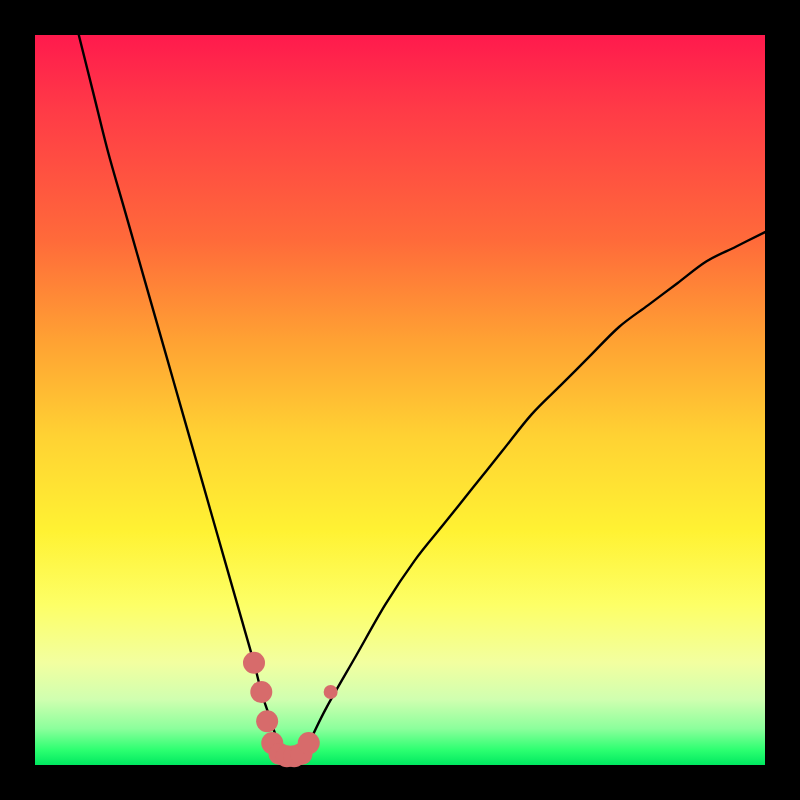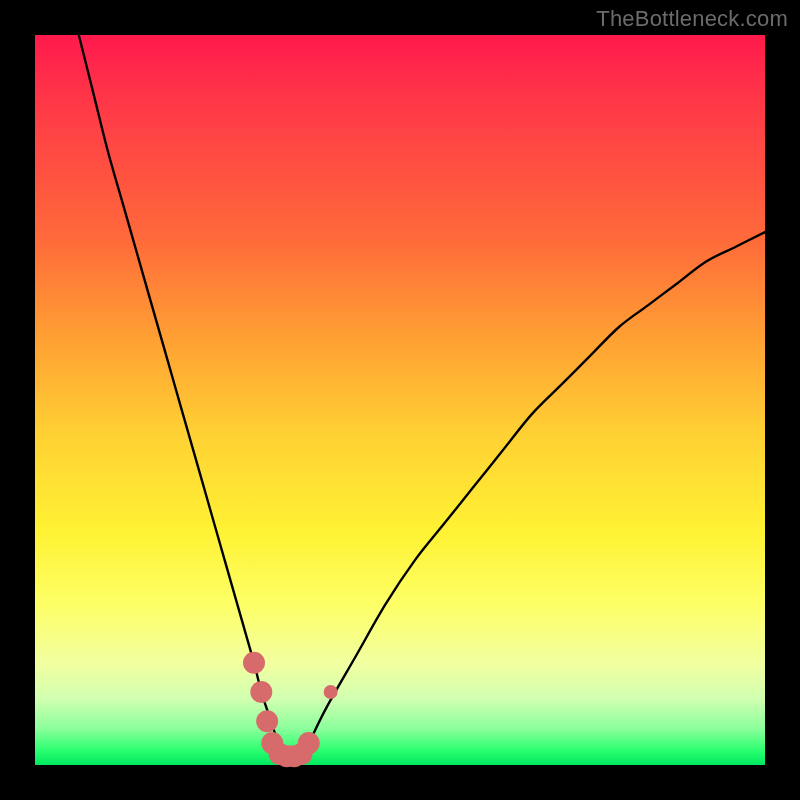--- a/index.html
+++ b/index.html
@@ -57,21 +57,20 @@
     top: 0;
     width: 730px;
     height: 730px;
     overflow: visible;
   }
 </style>
 </head>
 <body>
 
 <div class="frame">
-  <div class="watermark">TheBottleneck.com</div>
 
   <div class="plot-area">
     <svg class="curve" viewBox="0 0 730 730">
       <path id="curve-path" fill="none" stroke="#000000" stroke-width="2.4" stroke-linecap="round" stroke-linejoin="round" d="M 43.80 0.00 C 46.23 9.73, 53.53 38.93, 58.40 58.40 C 63.27 77.87, 68.13 98.55, 73.00 116.80 C 77.87 135.05, 82.73 150.87, 87.60 167.90 C 92.47 184.93, 97.33 201.97, 102.20 219.00 C 107.07 236.03, 111.93 253.07, 116.80 270.10 C 121.67 287.13, 126.53 304.17, 131.40 321.20 C 136.27 338.23, 141.13 355.27, 146.00 372.30 C 150.87 389.33, 155.73 406.37, 160.60 423.40 C 165.47 440.43, 170.33 457.47, 175.20 474.50 C 180.07 491.53, 184.93 508.57, 189.80 525.60 C 194.67 542.63, 199.53 559.67, 204.40 576.70 C 209.27 593.73, 215.35 614.42, 219.00 627.80 C 222.65 641.18, 223.87 648.48, 226.30 657.00 C 228.73 665.52, 231.17 671.60, 233.60 678.90 C 236.03 686.20, 238.47 694.72, 240.90 700.80 C 243.33 706.88, 245.77 711.75, 248.20 715.40 C 250.63 719.05, 253.07 721.48, 255.50 722.70 C 257.93 723.92, 260.37 723.92, 262.80 722.70 C 265.23 721.48, 267.67 719.05, 270.10 715.40 C 272.53 711.75, 273.75 708.10, 277.40 700.80 C 281.05 693.50, 284.70 684.98, 292.00 671.60 C 299.30 658.22, 311.47 637.53, 321.20 620.50 C 330.93 603.47, 340.67 585.22, 350.40 569.40 C 360.13 553.58, 369.87 538.98, 379.60 525.60 C 389.33 512.22, 399.07 501.27, 408.80 489.10 C 418.53 476.93, 428.27 464.77, 438.00 452.60 C 447.73 440.43, 457.47 428.27, 467.20 416.10 C 476.93 403.93, 486.67 390.55, 496.40 379.60 C 506.13 368.65, 515.87 360.13, 525.60 350.40 C 535.33 340.67, 545.07 330.93, 554.80 321.20 C 564.53 311.47, 574.27 300.52, 584.00 292.00 C 593.73 283.48, 603.47 277.40, 613.20 270.10 C 622.93 262.80, 632.67 255.50, 642.40 248.20 C 652.13 240.90, 661.87 232.38, 671.60 226.30 C 681.33 220.22, 691.07 216.57, 700.80 211.70 C 710.53 206.83, 725.13 199.53, 730.00 197.10"></path>
       <g id="marker-group">
           <circle cx="219.00" cy="627.80" r="11" fill="#d76b6b" stroke="#c95a5a" stroke-width="0"></circle>
           <circle cx="226.30" cy="657.00" r="11" fill="#d76b6b" stroke="#c95a5a" stroke-width="0"></circle>
           <circle cx="232.14" cy="686.20" r="11" fill="#d76b6b" stroke="#c95a5a" stroke-width="0"></circle>
           <circle cx="237.25" cy="708.10" r="11" fill="#d76b6b" stroke="#c95a5a" stroke-width="0"></circle>
           <circle cx="244.55" cy="719.05" r="11" fill="#d76b6b" stroke="#c95a5a" stroke-width="0"></circle>

